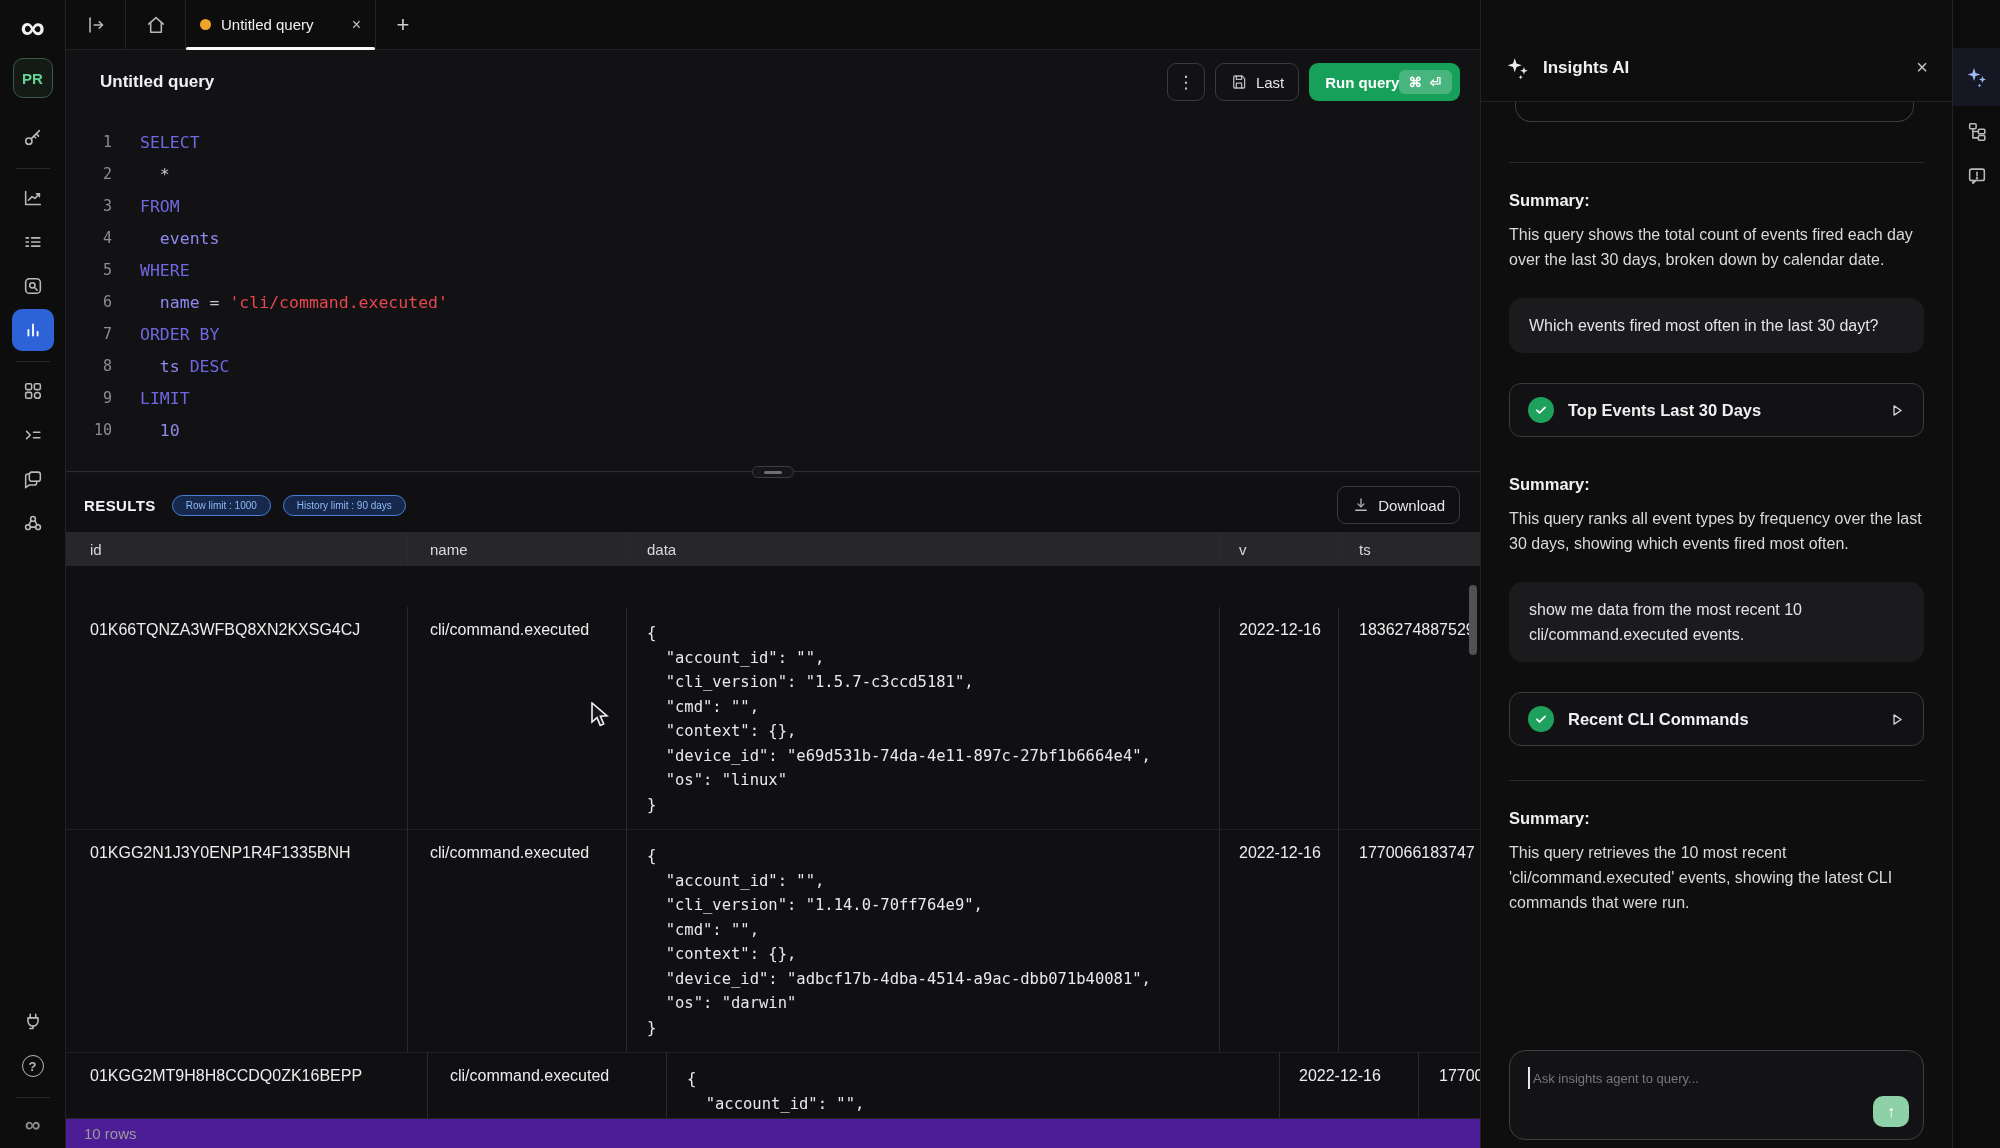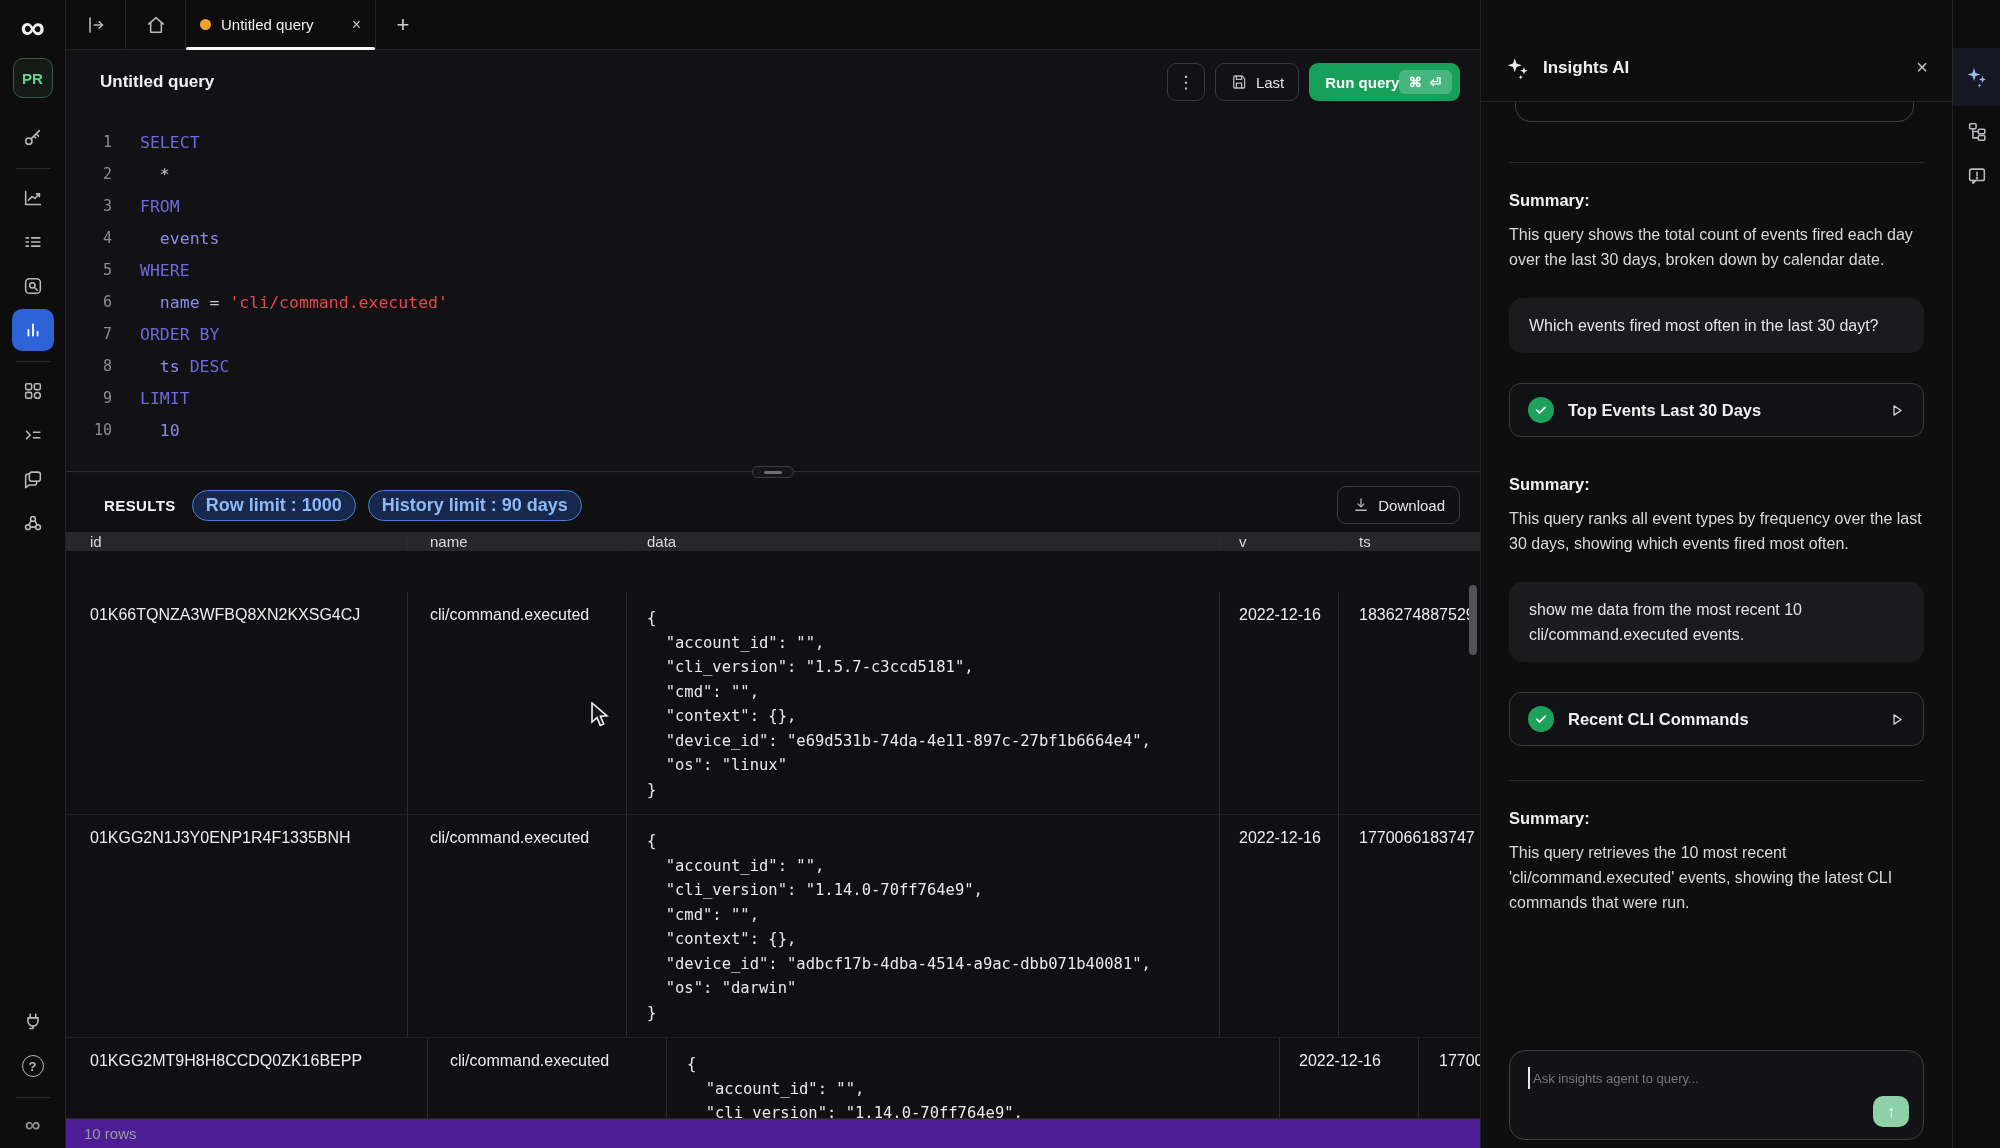--- a/index.html
+++ b/index.html
@@ -56,28 +56,28 @@
   .tok-kw{color:#6f68e0;} .tok-id{color:#8f89ef;} .tok-num{color:#8f89ef;}
   .tok-op{color:#c8c8cf;} .tok-str{color:#e5484d;}
 
   .splitter{height:12px;flex:none;position:relative;background:#121214;}
   .split-line{position:absolute;top:5px;left:0;right:0;height:1px;background:#2e2e30;}
   .split-handle{position:absolute;top:0;left:50%;transform:translateX(-50%);width:42px;height:12px;
     border:1px solid #3c3c3f;border-radius:7px;background:#161618;display:flex;align-items:center;justify-content:center;}
   .split-grip{width:18px;height:3px;border-radius:2px;background:#6e6e73;}
 
   .results-header{height:54px;flex:none;display:flex;align-items:center;padding:0 20px 0 18px;background:#101012;}
-  .results-label{font-size:15px;font-weight:700;letter-spacing:.4px;color:#f2f2f4;margin-right:16px;margin-left:20px;}
+  .results-label{font-size:15px;font-weight:700;letter-spacing:.4px;color:#f2f2f4;margin-right:16px;}
   .pill{border:1.5px solid #4a7fd6;background:#16294d;color:#8fb8f5;border-radius:999px;
-    padding:4px 13px;font-size:18px;font-weight:700;margin-right:12px;white-space:nowrap;}
+    padding:4px 13px;font-size:10px;font-weight:400;margin-right:12px;white-space:nowrap;}
   .rh-spacer{flex:1;}
   .download-btn{height:38px;padding:0 14px;}
 
   .table{flex:1;min-height:0;display:flex;flex-direction:column;background:#101012;position:relative;}
-  .thead{height:19px;flex:none;display:flex;background:#27272a;color:#dadadc;font-size:15px;align-items:center;}
+  .thead{height:34px;flex:none;display:flex;background:#27272a;color:#dadadc;font-size:15px;align-items:center;}
   .c-id{width:341px;flex:none;padding-left:24px;}
   .c-name{width:219px;flex:none;padding-left:22px;border-left:1px solid #2b2b2e;}
   .c-data{width:593px;flex:none;padding-left:20px;border-left:1px solid #2b2b2e;min-width:0;}
   .c-v{width:119px;flex:none;padding-left:19px;border-left:1px solid #2b2b2e;}
   .c-ts{flex:1;min-width:0;padding-left:20px;border-left:1px solid #2b2b2e;overflow:hidden;}
   .thead>div{height:100%;display:flex;align-items:center;}
   .tbody{flex:1;min-height:0;overflow:hidden;margin-top:41px;}
   .trow{display:flex;border-bottom:1px solid #202023;}
   .trow>div{padding-top:14px;padding-bottom:12px;font-size:16px;color:#ededef;}
   .trow .c-data pre{font:15.5px/24.5px "DejaVu Sans Mono", monospace;color:#e9e9ec;white-space:pre;}

